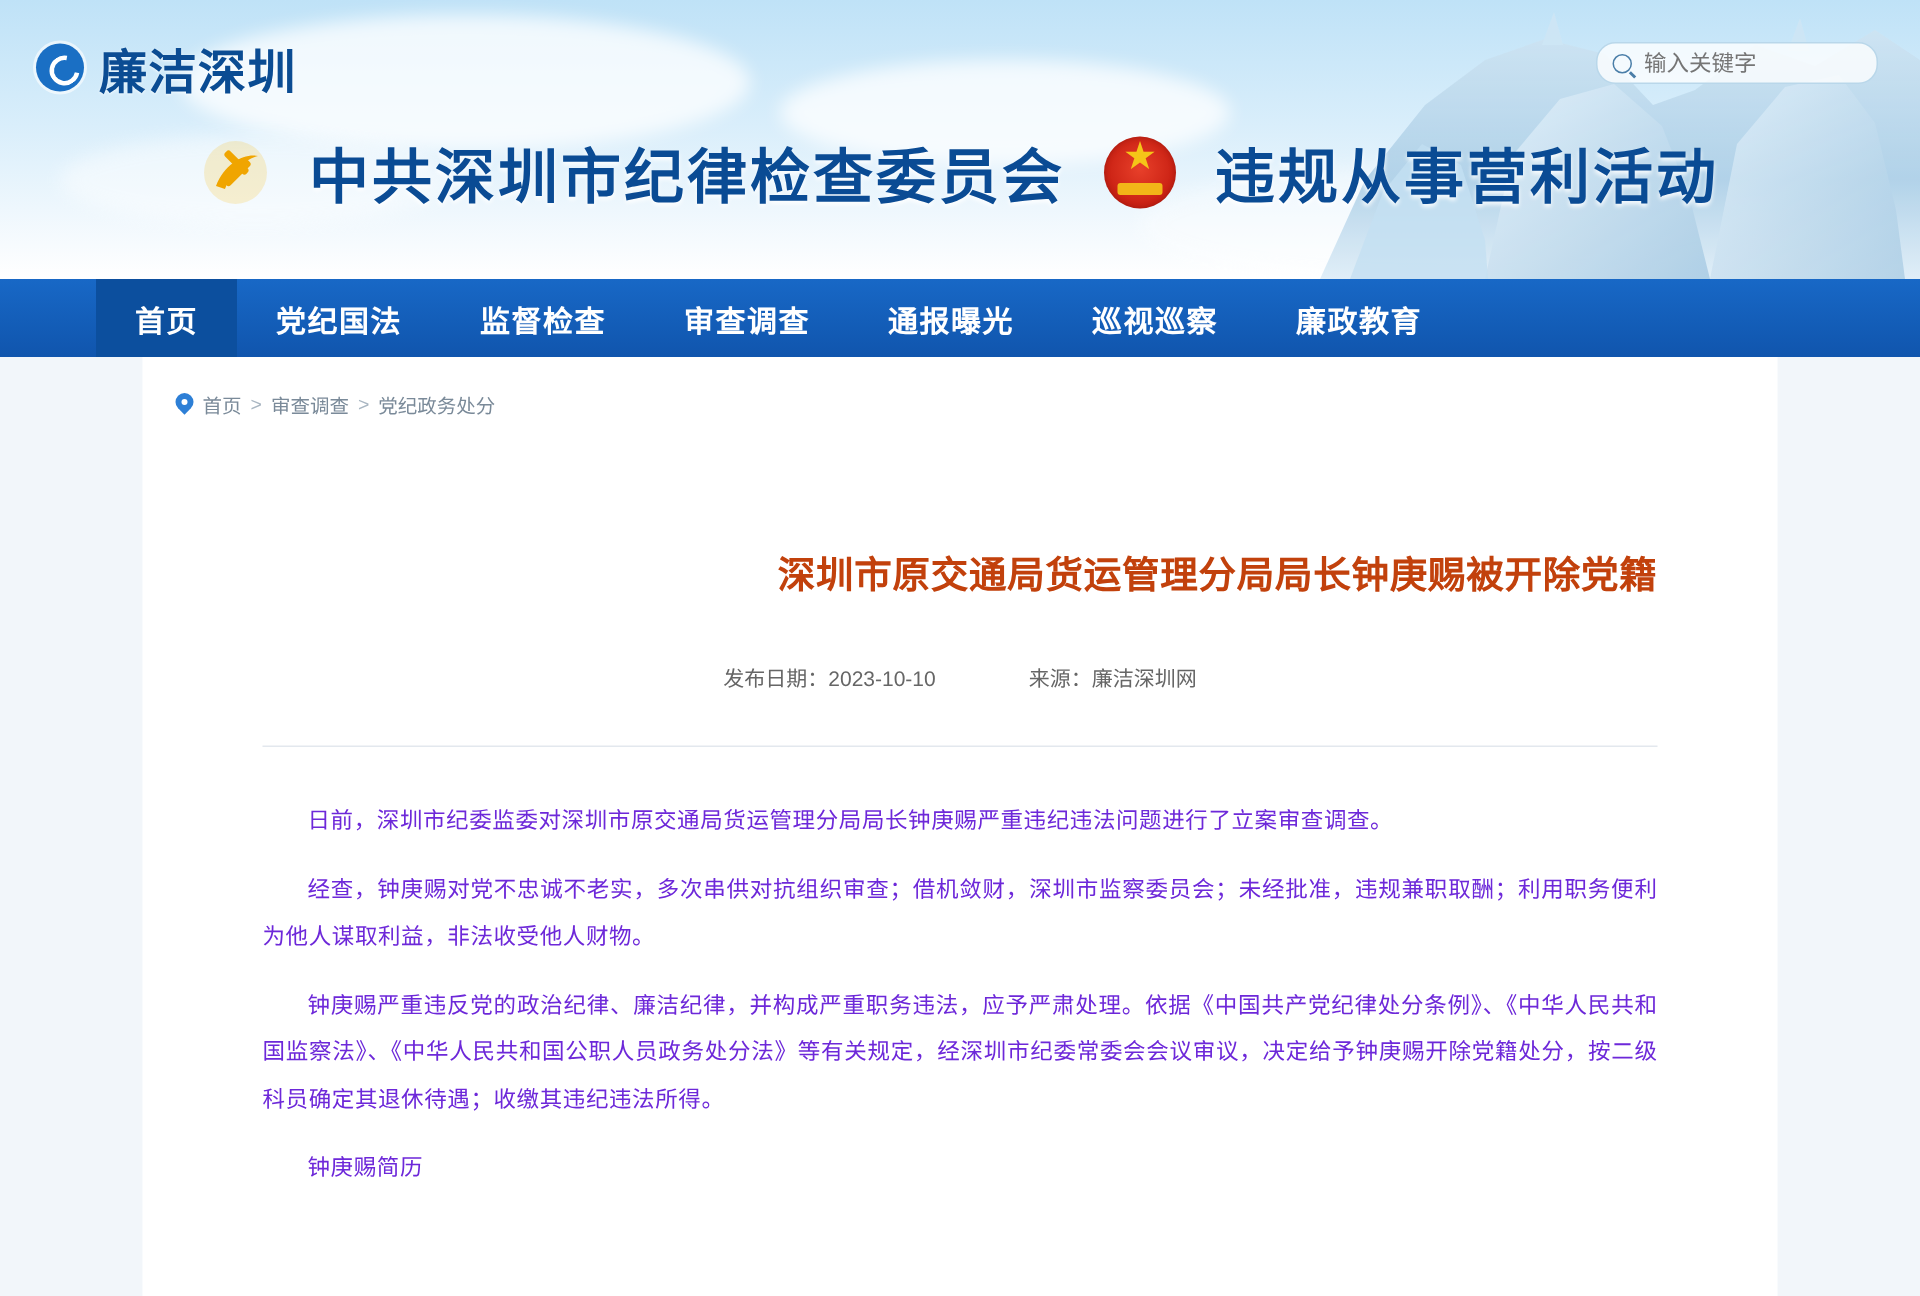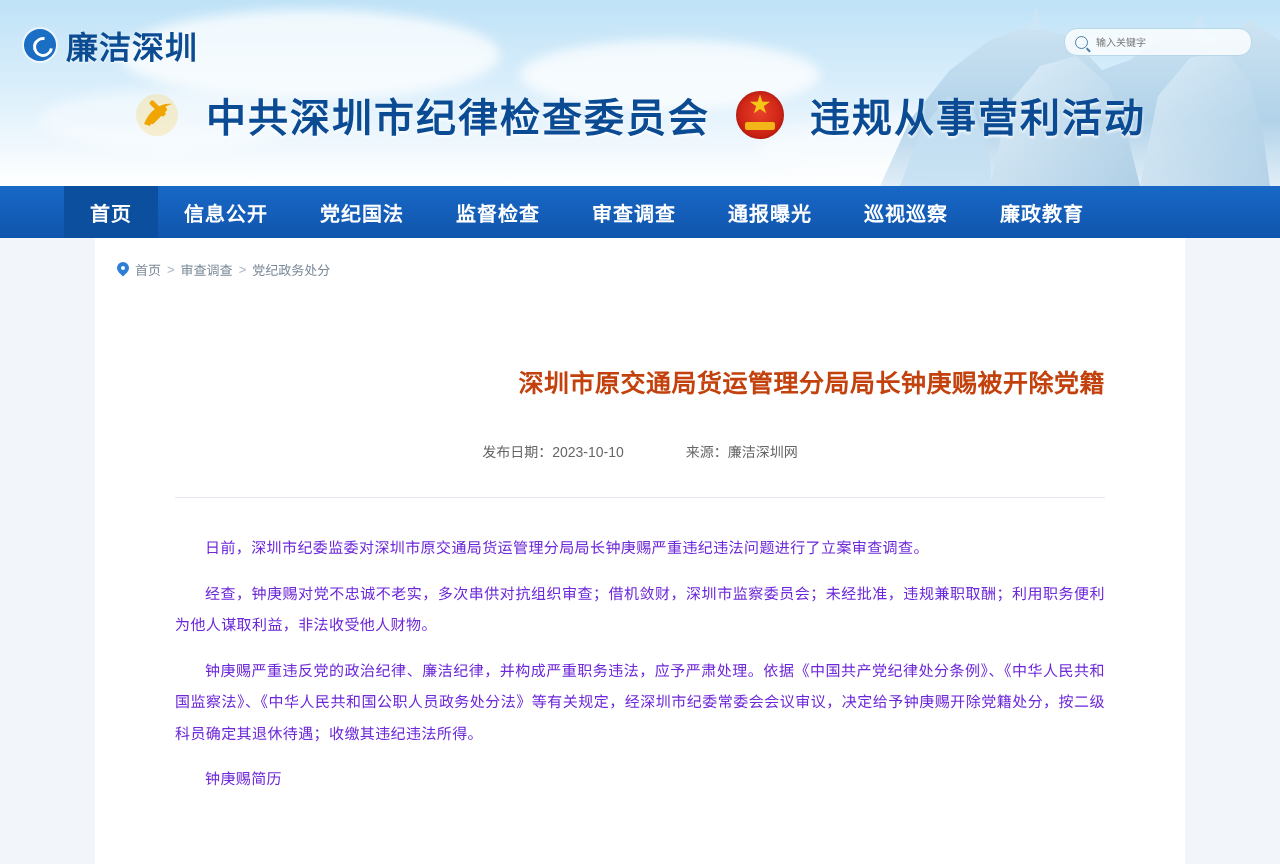--- a/index.html
+++ b/index.html
@@ -107,21 +107,21 @@
     position:absolute;
     right:-4px; bottom:-3px;
     width:5px; height:1.6px;
     background:#4a7ea8;
     transform: rotate(45deg);
   }
   .searchbox input {
     border: none;
     outline: none;
     background: transparent;
-    font-size: 10px;
+    font-size: 15px;
     color: #6f8ba0;
     width: 120px;
     font-family: "Liberation Sans", sans-serif;
   }
 
   .title-row {
     position: absolute;
     left: 0; right: 0;
     top: 86px;
     display: flex;
@@ -330,21 +330,20 @@
       </svg>
     </div>
     <div class="big-title">中共深圳市纪律检查委员会</div>
     <div class="emblem-national"></div>
     <div class="big-title">违规从事营利活动</div>
   </div>
 </div>
 
 <div class="nav">
   <div class="nav-item active">首页</div>
-  <div class="nav-item">信息公开</div>
   <div class="nav-item">党纪国法</div>
   <div class="nav-item">监督检查</div>
   <div class="nav-item">审查调查</div>
   <div class="nav-item">通报曝光</div>
   <div class="nav-item">巡视巡察</div>
   <div class="nav-item">廉政教育</div>
 </div>
 
 <div class="page">
   <div class="content-card">

